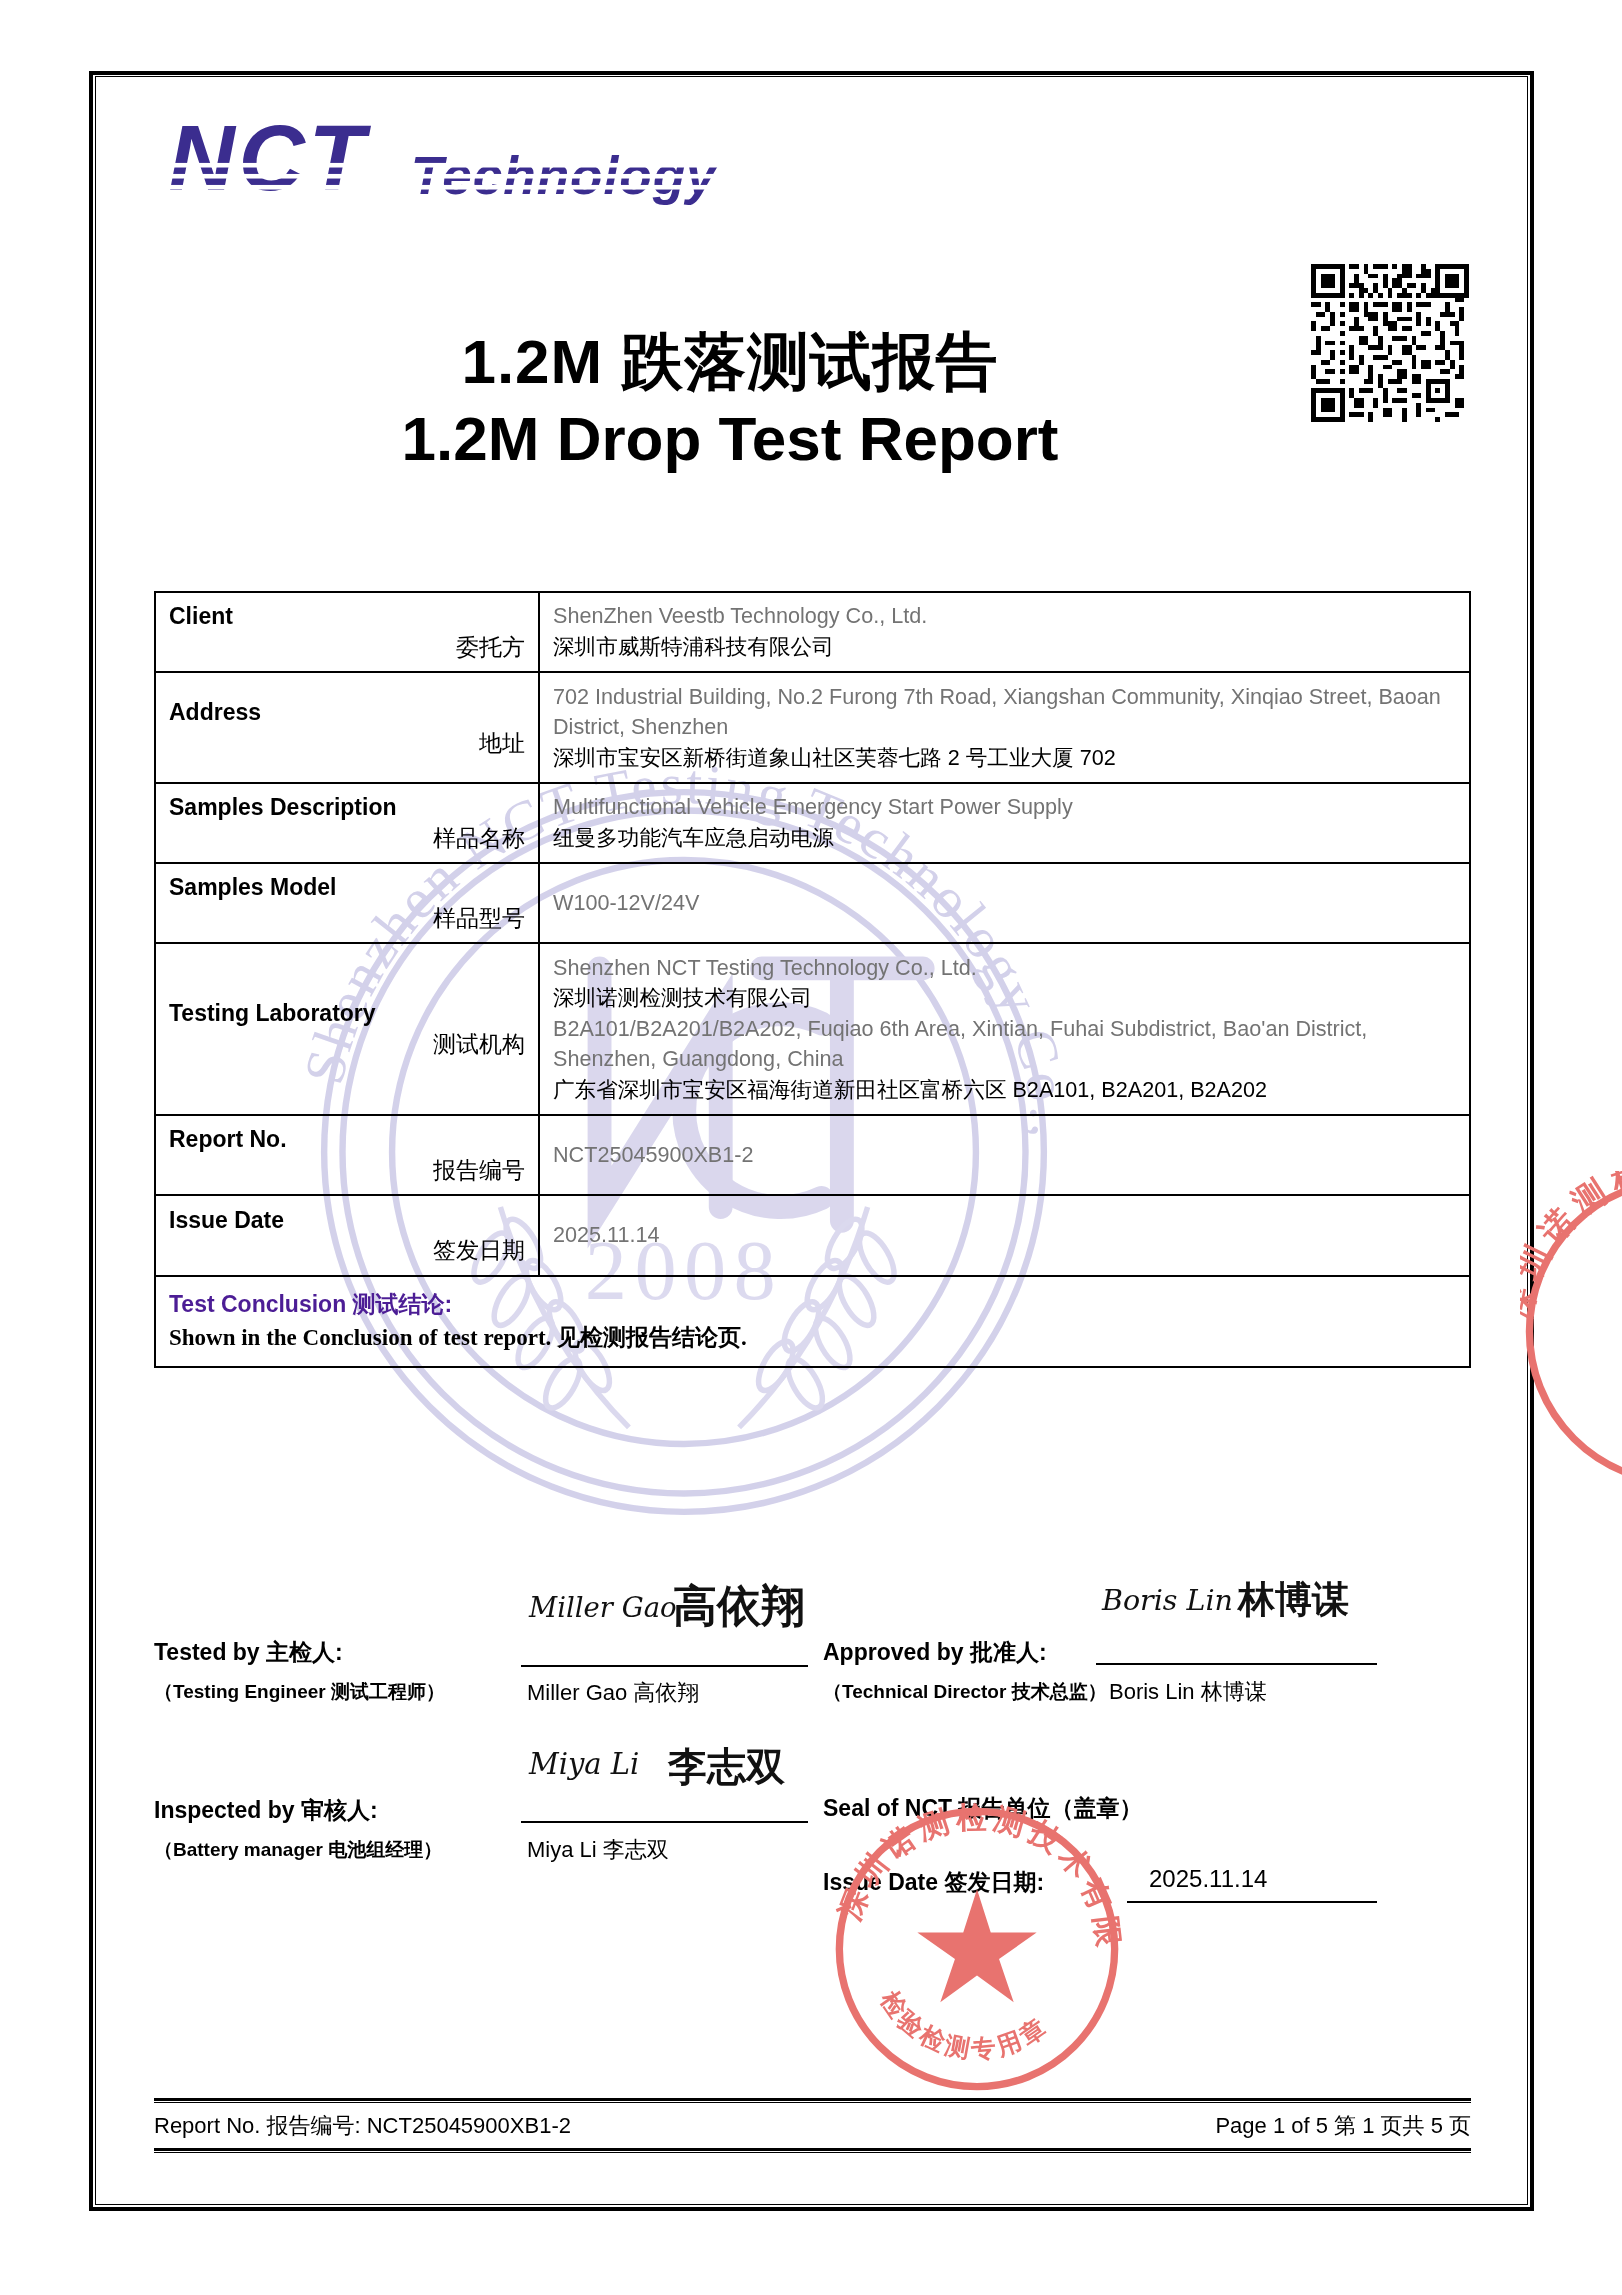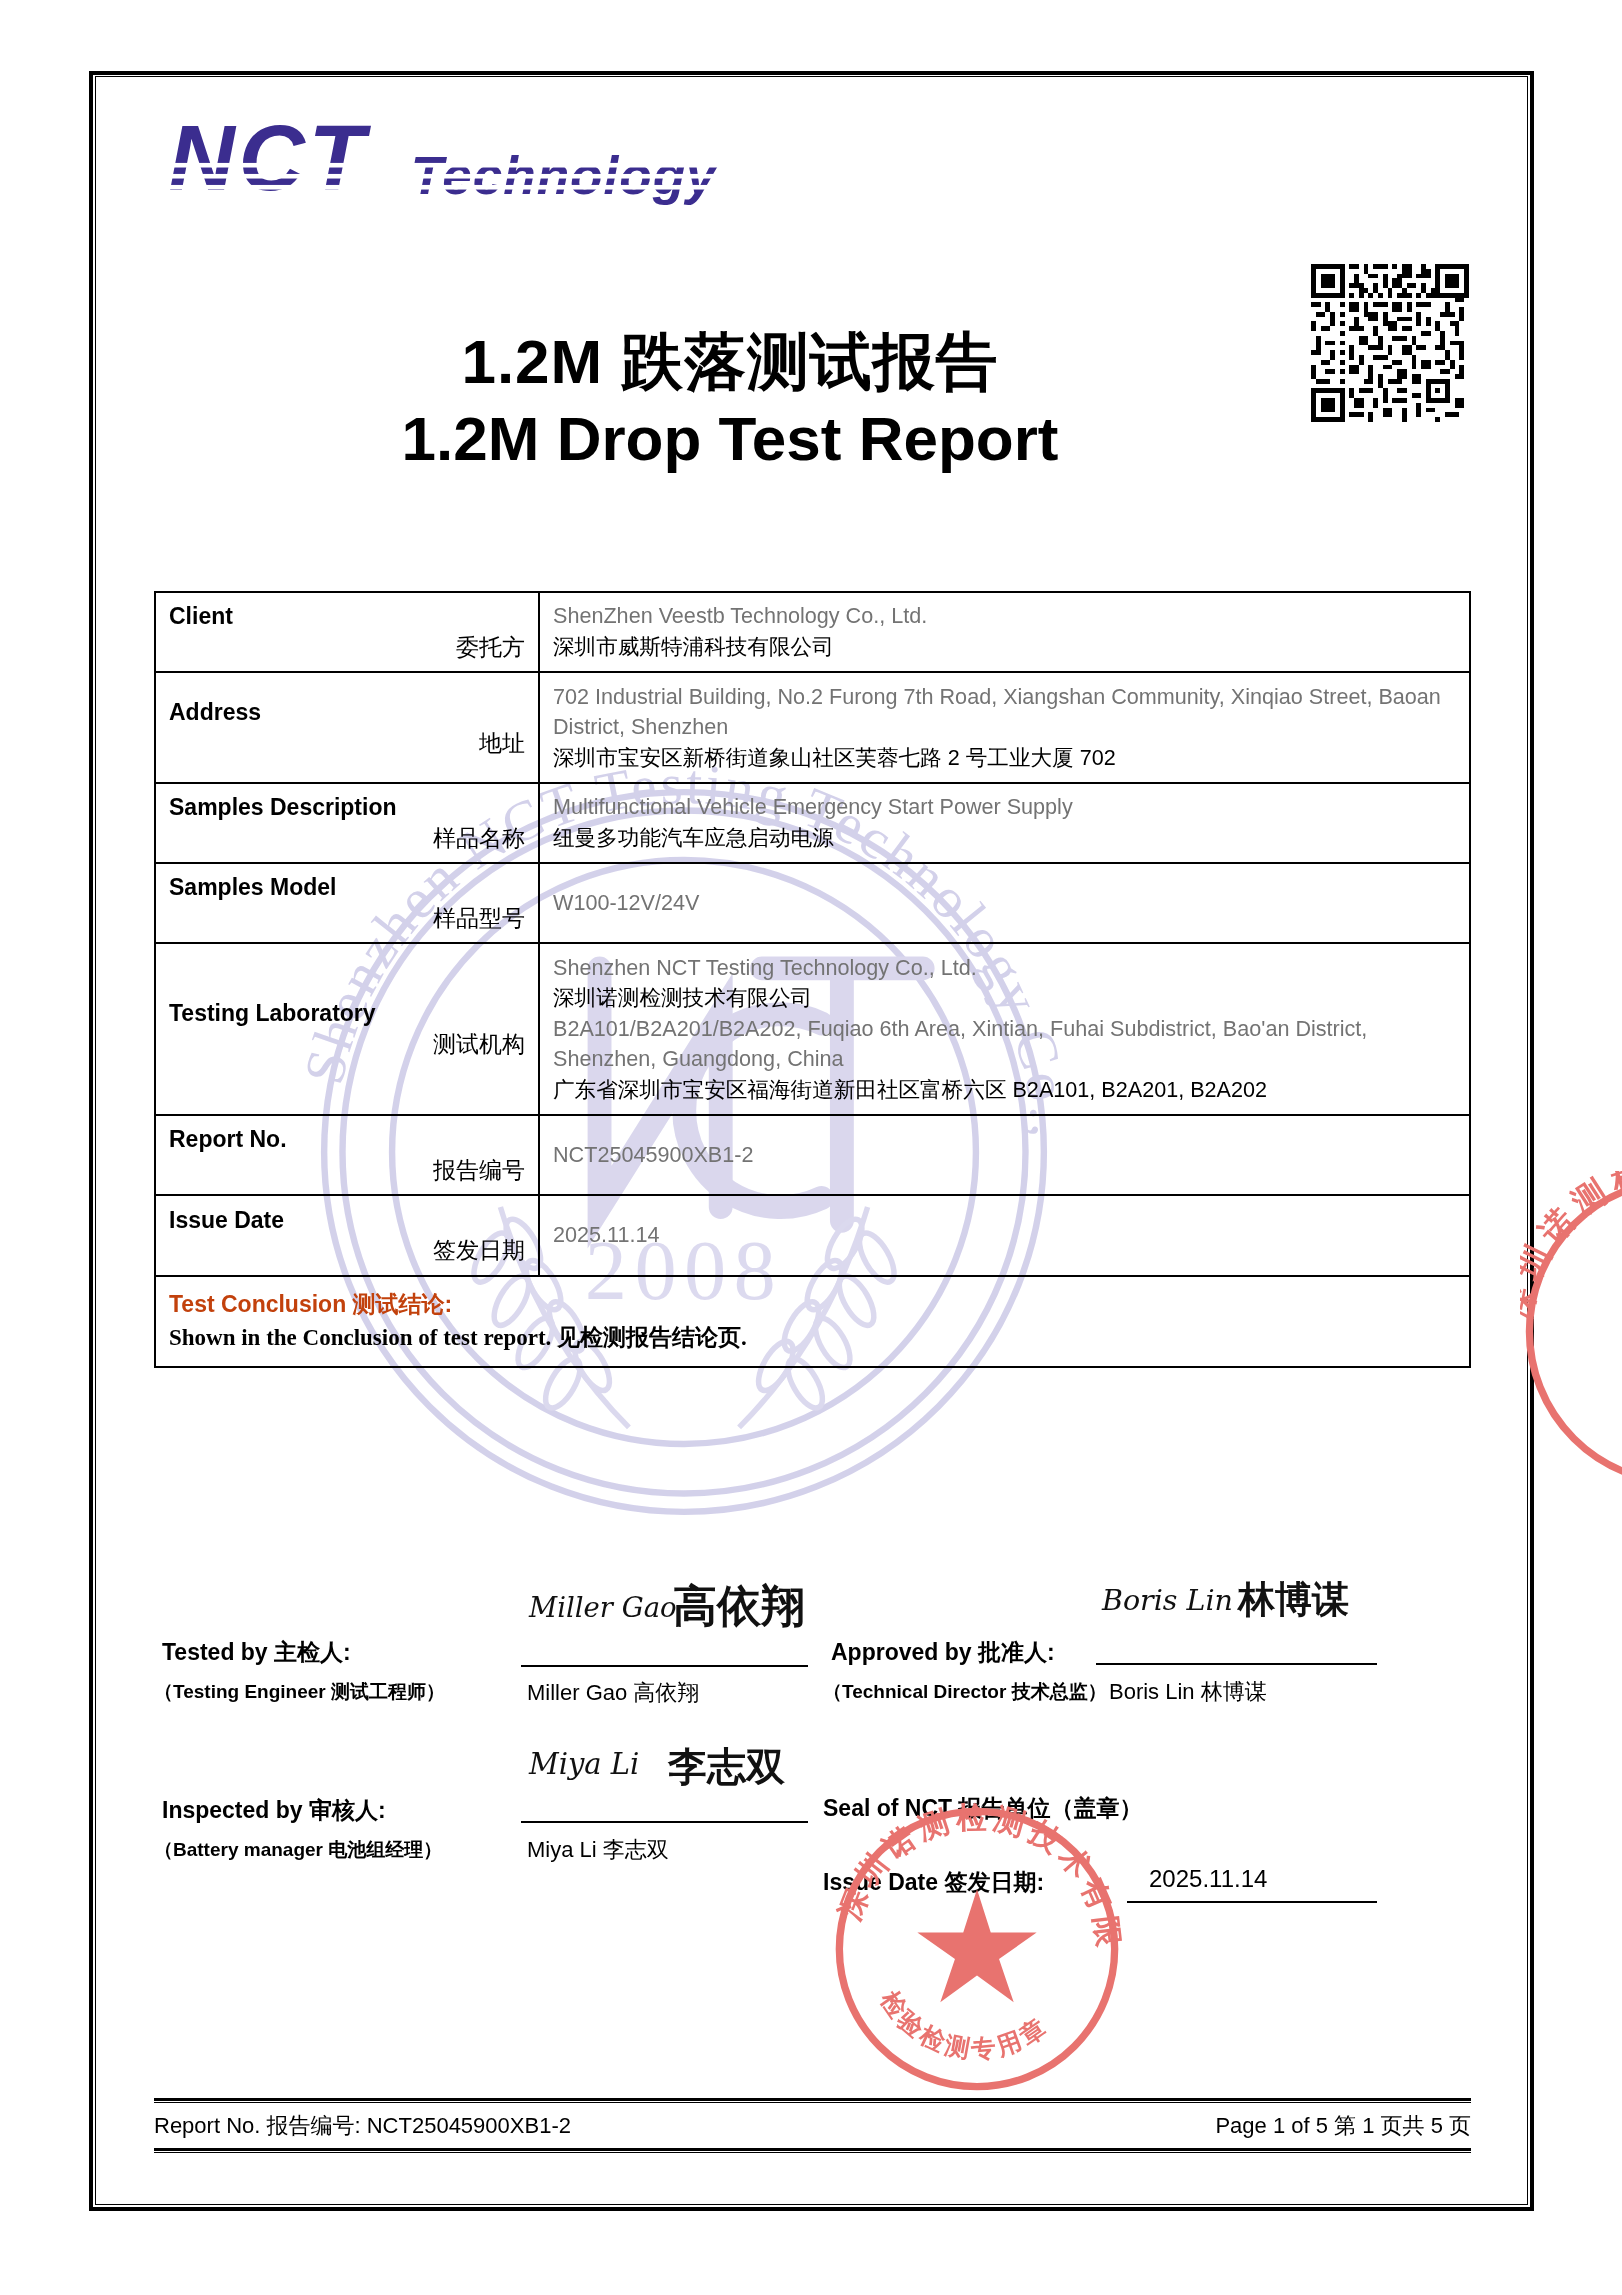--- a/index.html
+++ b/index.html
@@ -89,28 +89,28 @@
     padding: 8.3px 13px;
     vertical-align: middle;
     background: transparent;
   }
   .info-table td.lbl { width: 384px; border-radius: 13px; }
   .lbl-en { font-size: 23px; font-weight: bold; color:#000; line-height: 1.34; }
   .lbl-cn { font-size: 23px; color:#000; line-height: 1.34; text-align: right; }
   .val { font-size: 21.6px; color:#737373; line-height: 1.42; }
   .val-cn { font-size: 21.6px; color:#000; line-height: 1.42; }
   .row-conclusion td { padding: 10px 13px; }
-  .concl-1 { font-size: 23px; font-weight: bold; color:#c2410c; line-height:1.5;}
+  .concl-1 { font-size: 23px; font-weight: bold; color:#4c1d95; line-height:1.5;}
   .concl-2 { font-size: 23px; font-weight: bold; color:#000; line-height:1.5;font-family:Liberation Serif, serif; }
 
   
   .sig-area { position: absolute; left: 154px; top: 1593px; width: 1317px; height: 386px; z-index: 10;}
 
   .sig-cell { position: absolute; }
-  .sig-role-en { font-size: 23px; font-weight: bold; color:#000; white-space: nowrap; margin-left: 8px; }
+  .sig-role-en { font-size: 23px; font-weight: bold; color:#000; white-space: nowrap; }
   .sig-role-sub { font-size: 19px; font-weight: bold; color:#000; white-space: nowrap; margin-top: 11px;}
   .sig-line {
     position:absolute;
     border-bottom: 2.3px solid #000;
   }
   .sig-print { position:absolute; font-size: 22px; color:#000; white-space: nowrap; }
   .sig-hand { position:absolute; font-family:"DejaVu Serif", serif; font-style:italic; color:#111; white-space:nowrap;}
 
   .seal-label { position:absolute; font-size: 23px; font-weight: bold; color:#000; white-space: nowrap;}
   .issue-label { position:absolute; font-size: 23px; font-weight: bold; color:#000; white-space: nowrap;}

